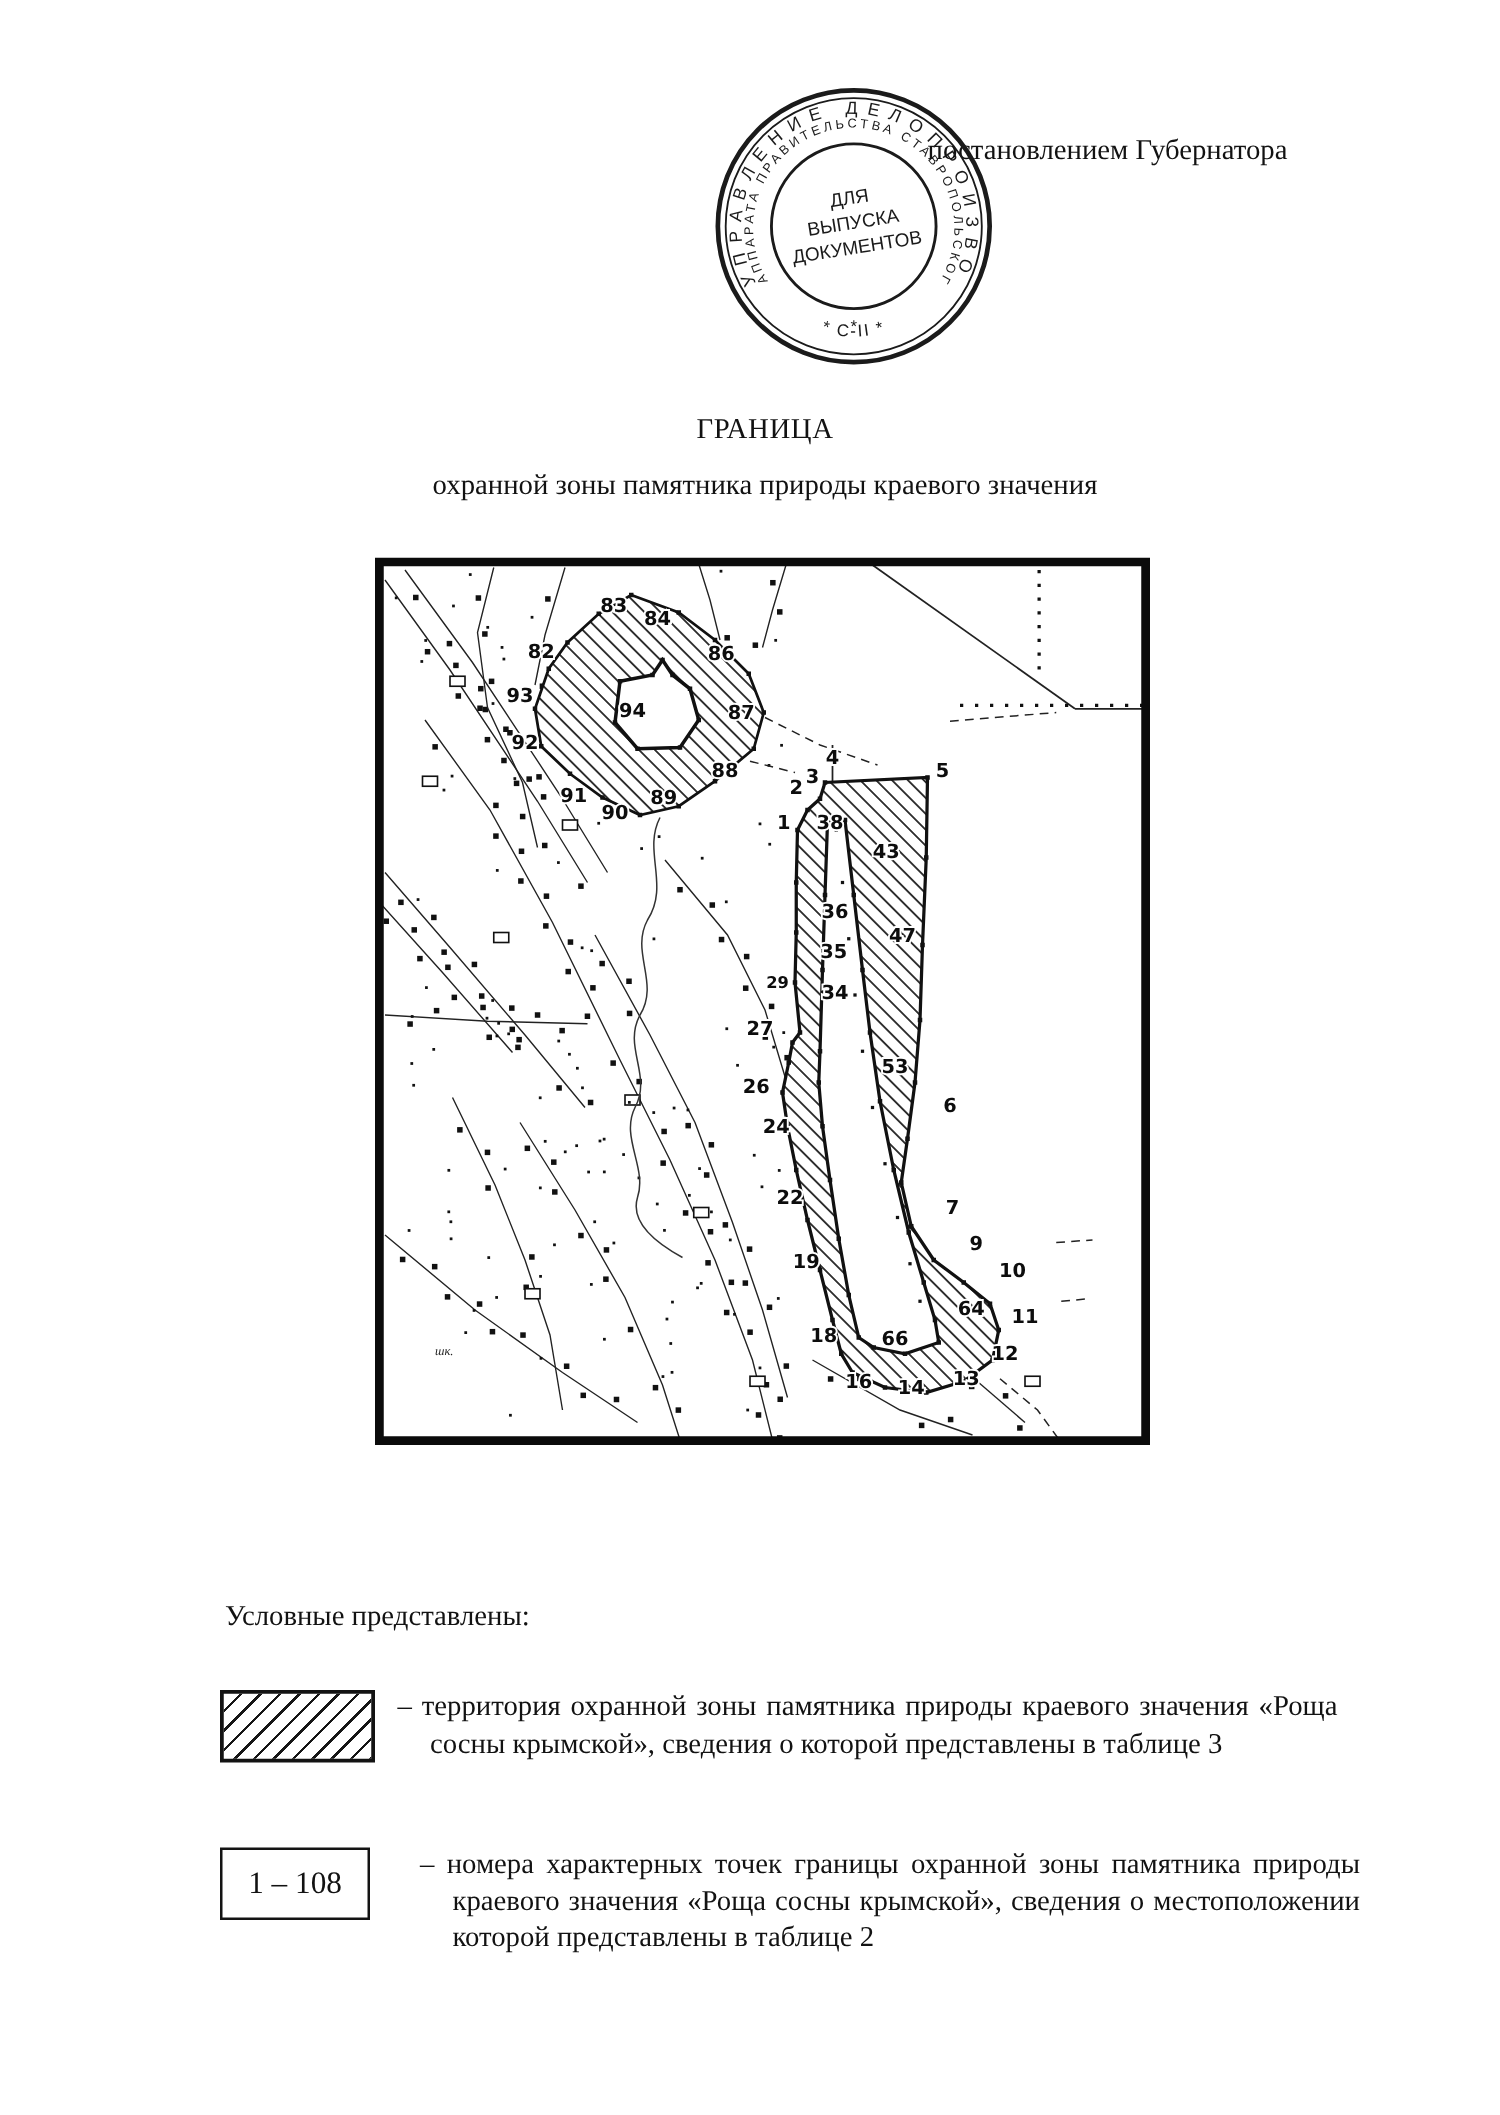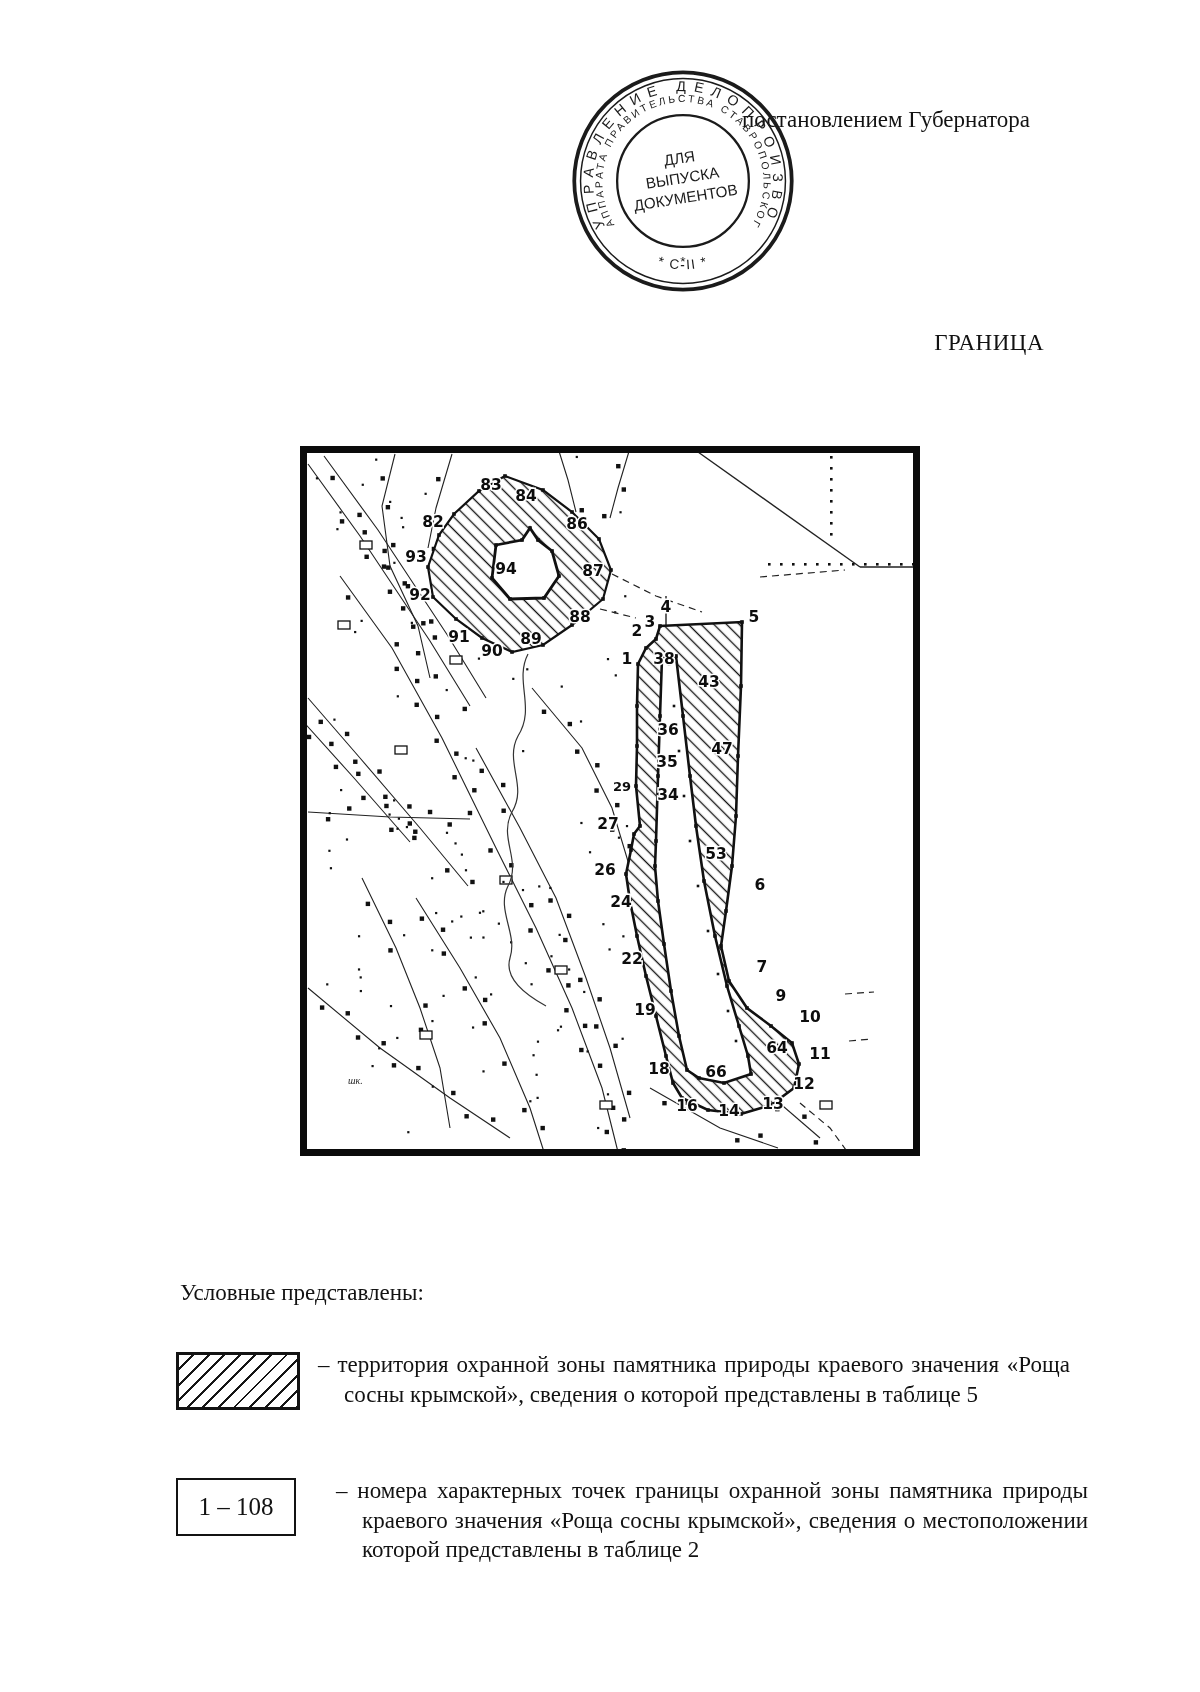--- a/index.html
+++ b/index.html
@@ -6,21 +6,21 @@
   body{
     width:1200px;height:1692px;position:relative;background:#ffffff;
     font-family:"Liberation Serif",serif;color:#121212;overflow:hidden;
   }
   .abs{position:absolute;}
   
   .approval{left:690px;top:106px;width:392px;text-align:center;font-size:23px;line-height:28px;}
   .approval .title{margin-bottom:20px;letter-spacing:.5px;}
   .approval .l3{margin-top:12px;}
   
-  .h-granica{left:180px;top:330px;width:864px;text-align:right;font-size:23px;letter-spacing:.5px;}
+  .h-granica{left:180px;top:330px;width:864px;text-align:center;font-size:23px;letter-spacing:.5px;}
   .h-sub{left:180px;top:374px;width:864px;text-align:center;font-size:23px;line-height:27px;}
   
   .stamp{left:568px;top:66px;width:230px;height:230px;}
   
   .map{left:300px;top:446px;width:620px;height:560px;}
   
   .legend-head{left:180px;top:1280px;font-size:23px;}
   .swatch{
     left:176px;top:1352px;width:118px;height:52px;background:
     repeating-linear-gradient(135deg, rgba(0,0,0,0) 0 9px, #161616 9px 11px),#fff;
@@ -72,20 +72,21 @@
         <text x="110" y="112">ВЫПУСКА</text>
         <text x="110" y="131">ДОКУМЕНТОВ</text>
       </g>
       <text x="110" y="191" font-size="13" text-anchor="middle">*</text>
     </g>
   </svg>
 </div>
 
 <div class="abs h-granica">ГРАНИЦА</div>
 <div class="abs h-sub">
+  <div>охранной зоны памятника природы краевого значения</div>
 </div>
 
 <div class="abs map">
   <svg id="mapsvg" width="620" height="710" viewBox="0 0 620 710">
     <defs>
       <pattern id="hatch" width="9" height="9" patternUnits="userSpaceOnUse" patternTransform="rotate(-45)">
         <rect width="9" height="9" fill="#ffffff"></rect>
         <line x1="4.5" y1="-1" x2="4.5" y2="10" stroke="#161616" stroke-width="1.35"></line>
       </pattern>
     </defs>
@@ -518,18 +519,18 @@
         <text x="429" y="665" text-anchor="middle" dominant-baseline="middle" font-family="DejaVu Sans, sans-serif" font-weight="bold" font-size="15.5" fill="#0d0d0d" stroke="#ffffff" stroke-width="3" paint-order="stroke">14</text>
       </g>
       <text x="48" y="638" font-size="10" font-style="italic" font-family="Liberation Serif, serif" fill="#222">шк.</text>
       <rect x="3.5" y="3.5" width="613" height="703" fill="none" stroke="#0b0b0b" stroke-width="7"></rect>
     </svg>
 </div>
 
 <div class="abs legend-head">Условные представлены:</div>
 
 <div class="abs swatch"></div>
-<div class="abs legtext t1">– территория охранной зоны памятника природы краевого значения «Роща сосны крымской», сведения о которой представлены в таблице 5</div>
+<div class="abs legtext t1">– территория охранной зоны памятника природы краевого значения «Роща сосны крымской», сведения о которой представлены в таблице 3</div>
 
 <div class="abs pointbox">
   <span>1 – 108</span>
 </div>
 <div class="abs legtext t2">– номера характерных точек границы охранной зоны памятника природы краевого значения «Роща сосны крымской», сведения о местоположении которой представлены в таблице 2</div>
 
 </body></html>

